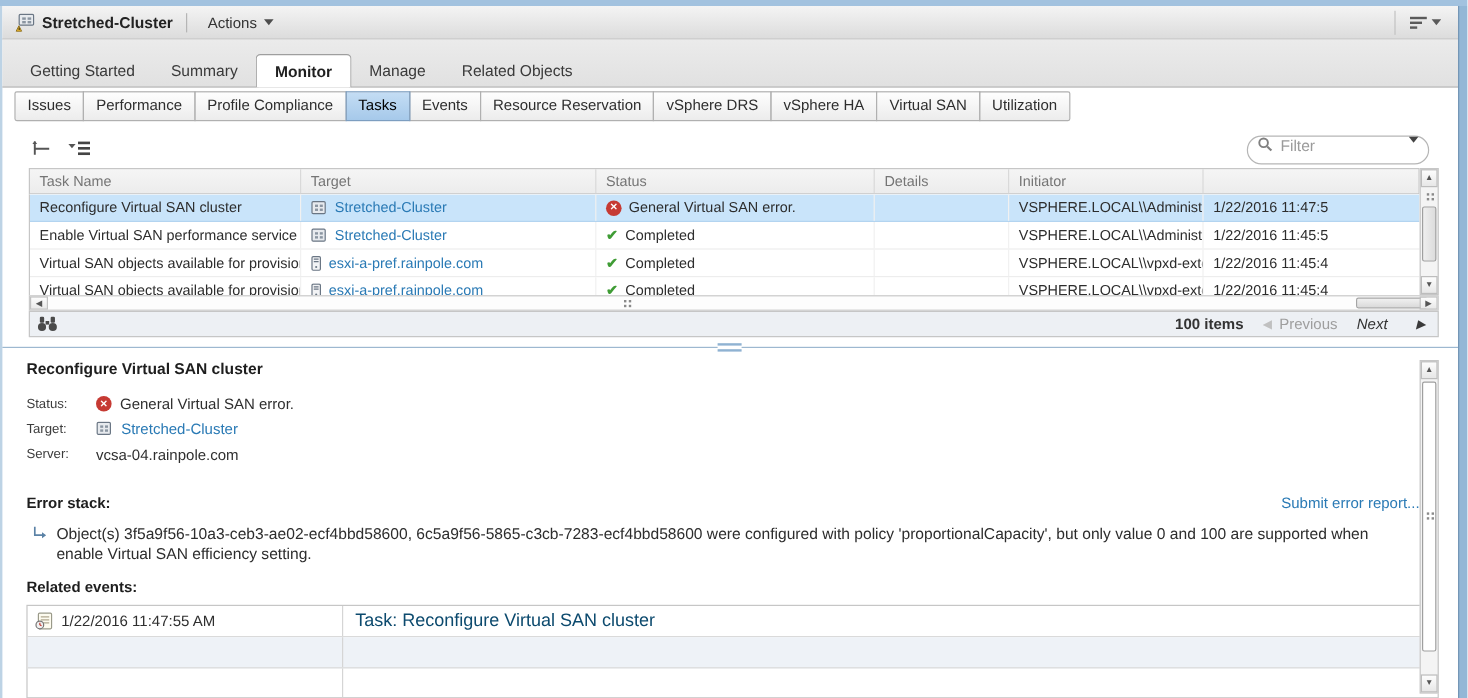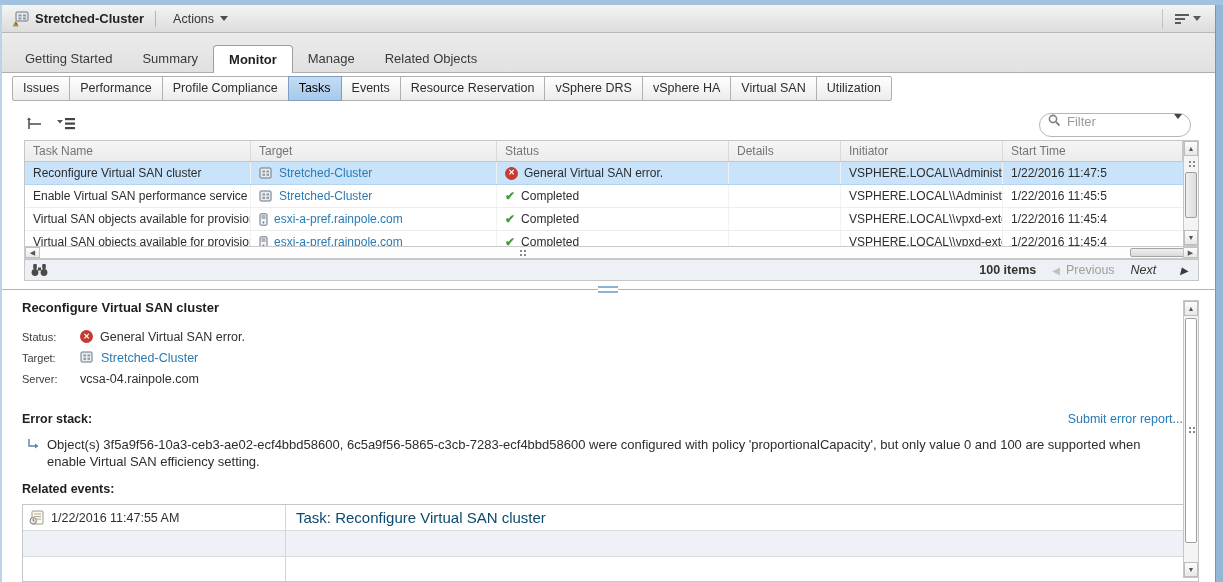--- a/index.html
+++ b/index.html
@@ -216,21 +216,20 @@
   <input type="text" placeholder="Filter" style="">
   <span class="caret-down" style="border-top-color:#444;"></span>
 </div>
 
 <div class="grid-header">
   <div class="hc c1">Task Name</div>
   <div class="hc c2">Target</div>
   <div class="hc c3">Status</div>
   <div class="hc c4">Details</div>
   <div class="hc c5">Initiator</div>
-  <div class="hc c6" style="border-right:none;">Start Time</div>
 </div>
 
 <div class="grid-body">
 
   <div class="grow selected">
     <div class="cell c1">Reconfigure Virtual SAN cluster</div>
     <div class="cell c2">
       <span style="display:flex;">
         <svg width="14" height="13" viewBox="0 0 14 13">
             <rect x="1" y="1" width="11" height="10" rx="1" fill="#e7eaee" stroke="#6a7684"></rect>

